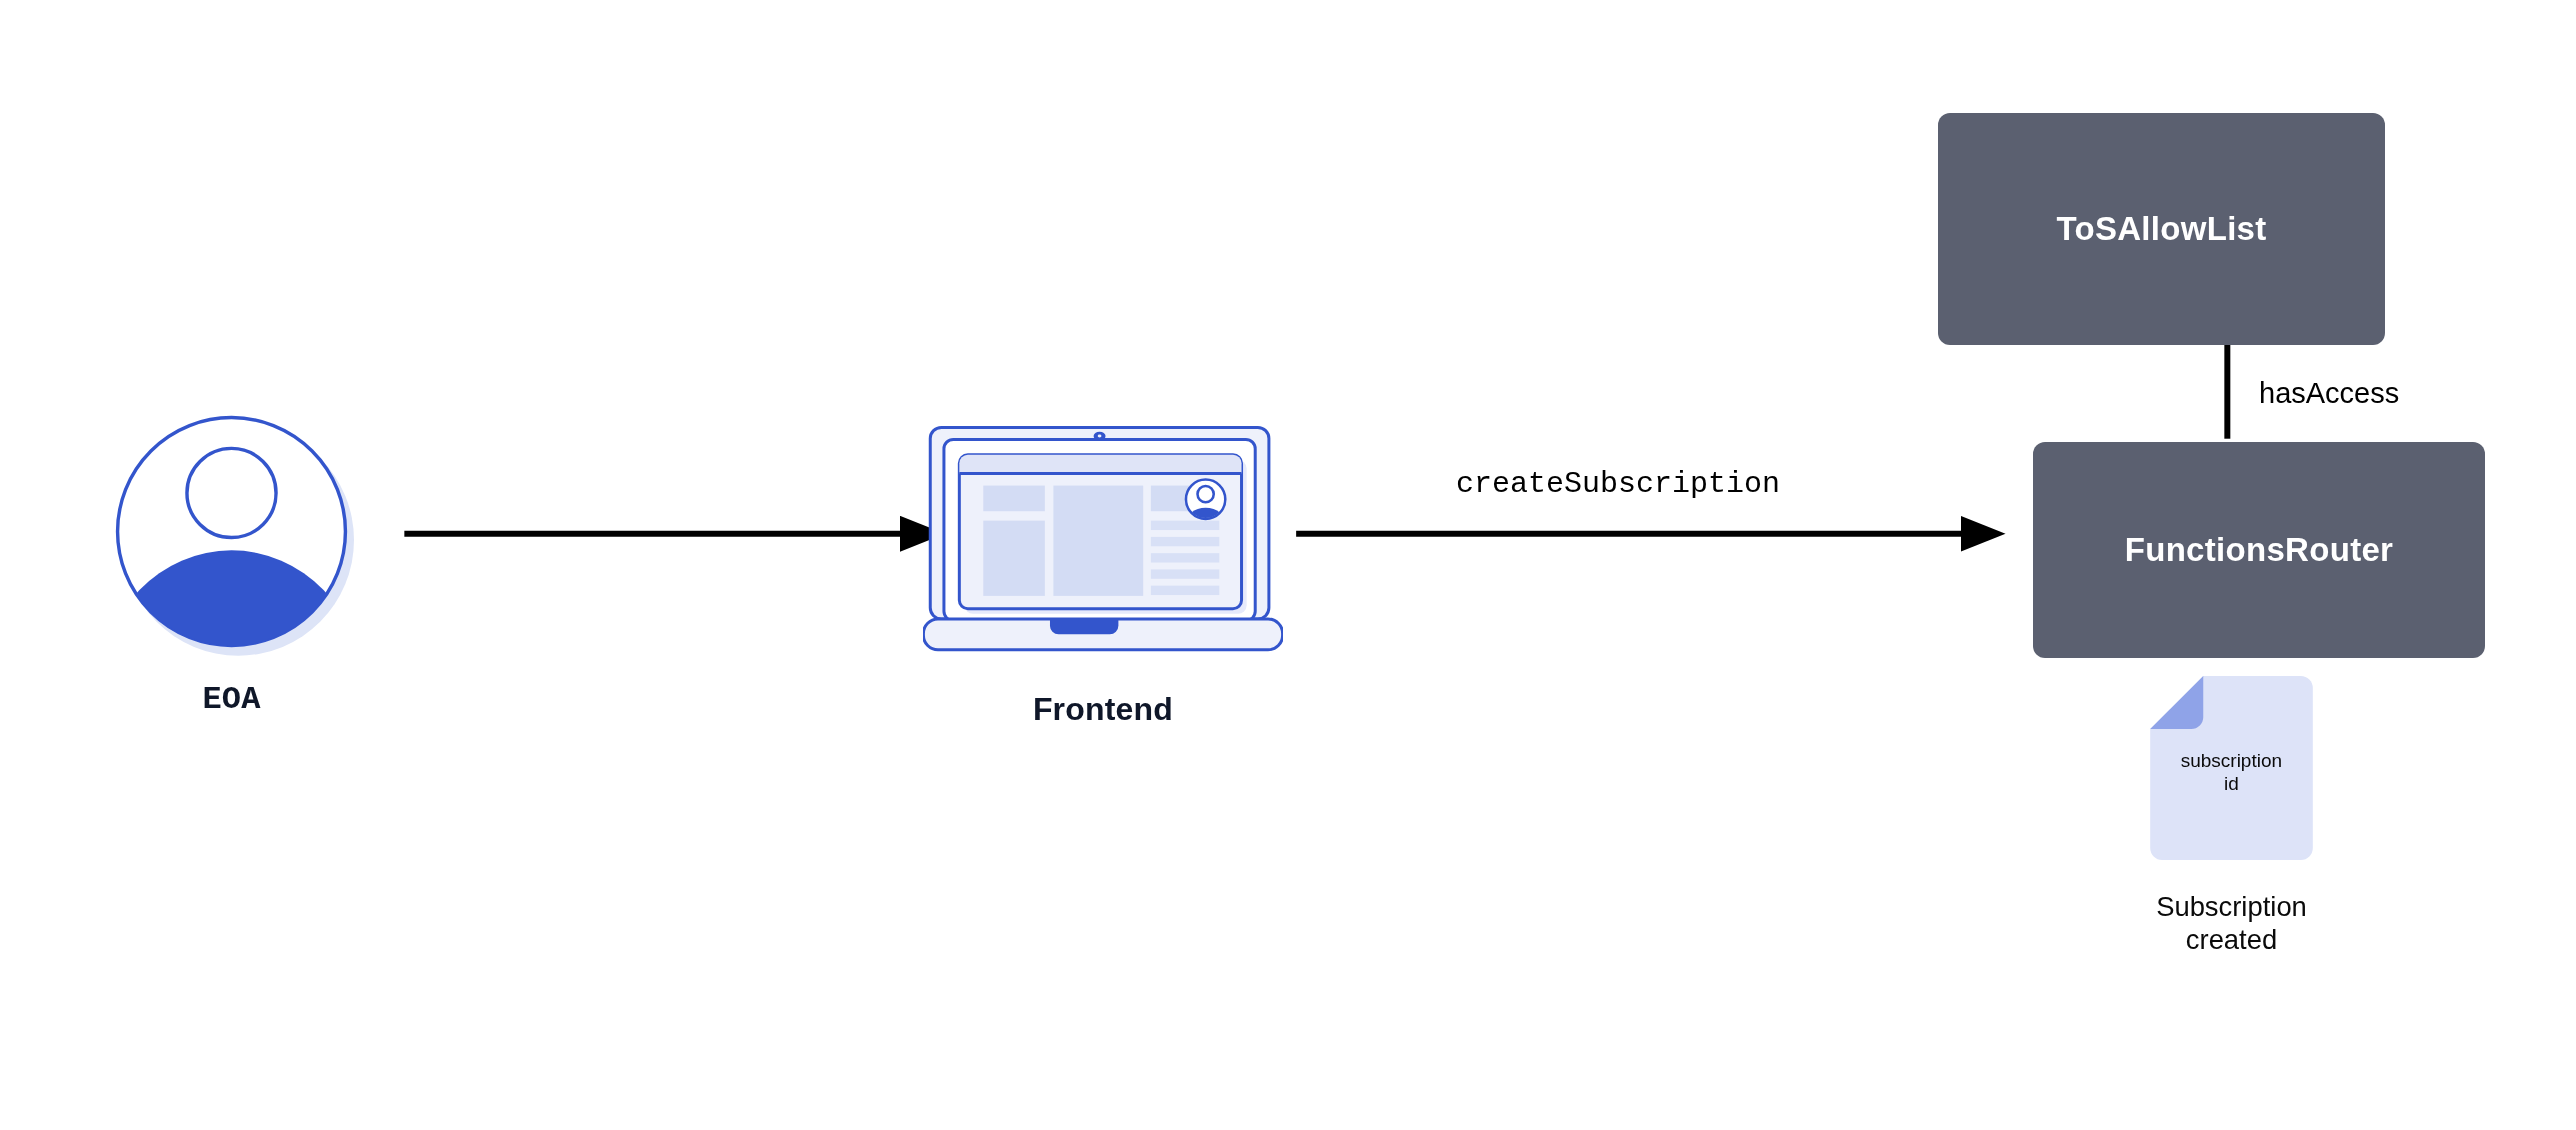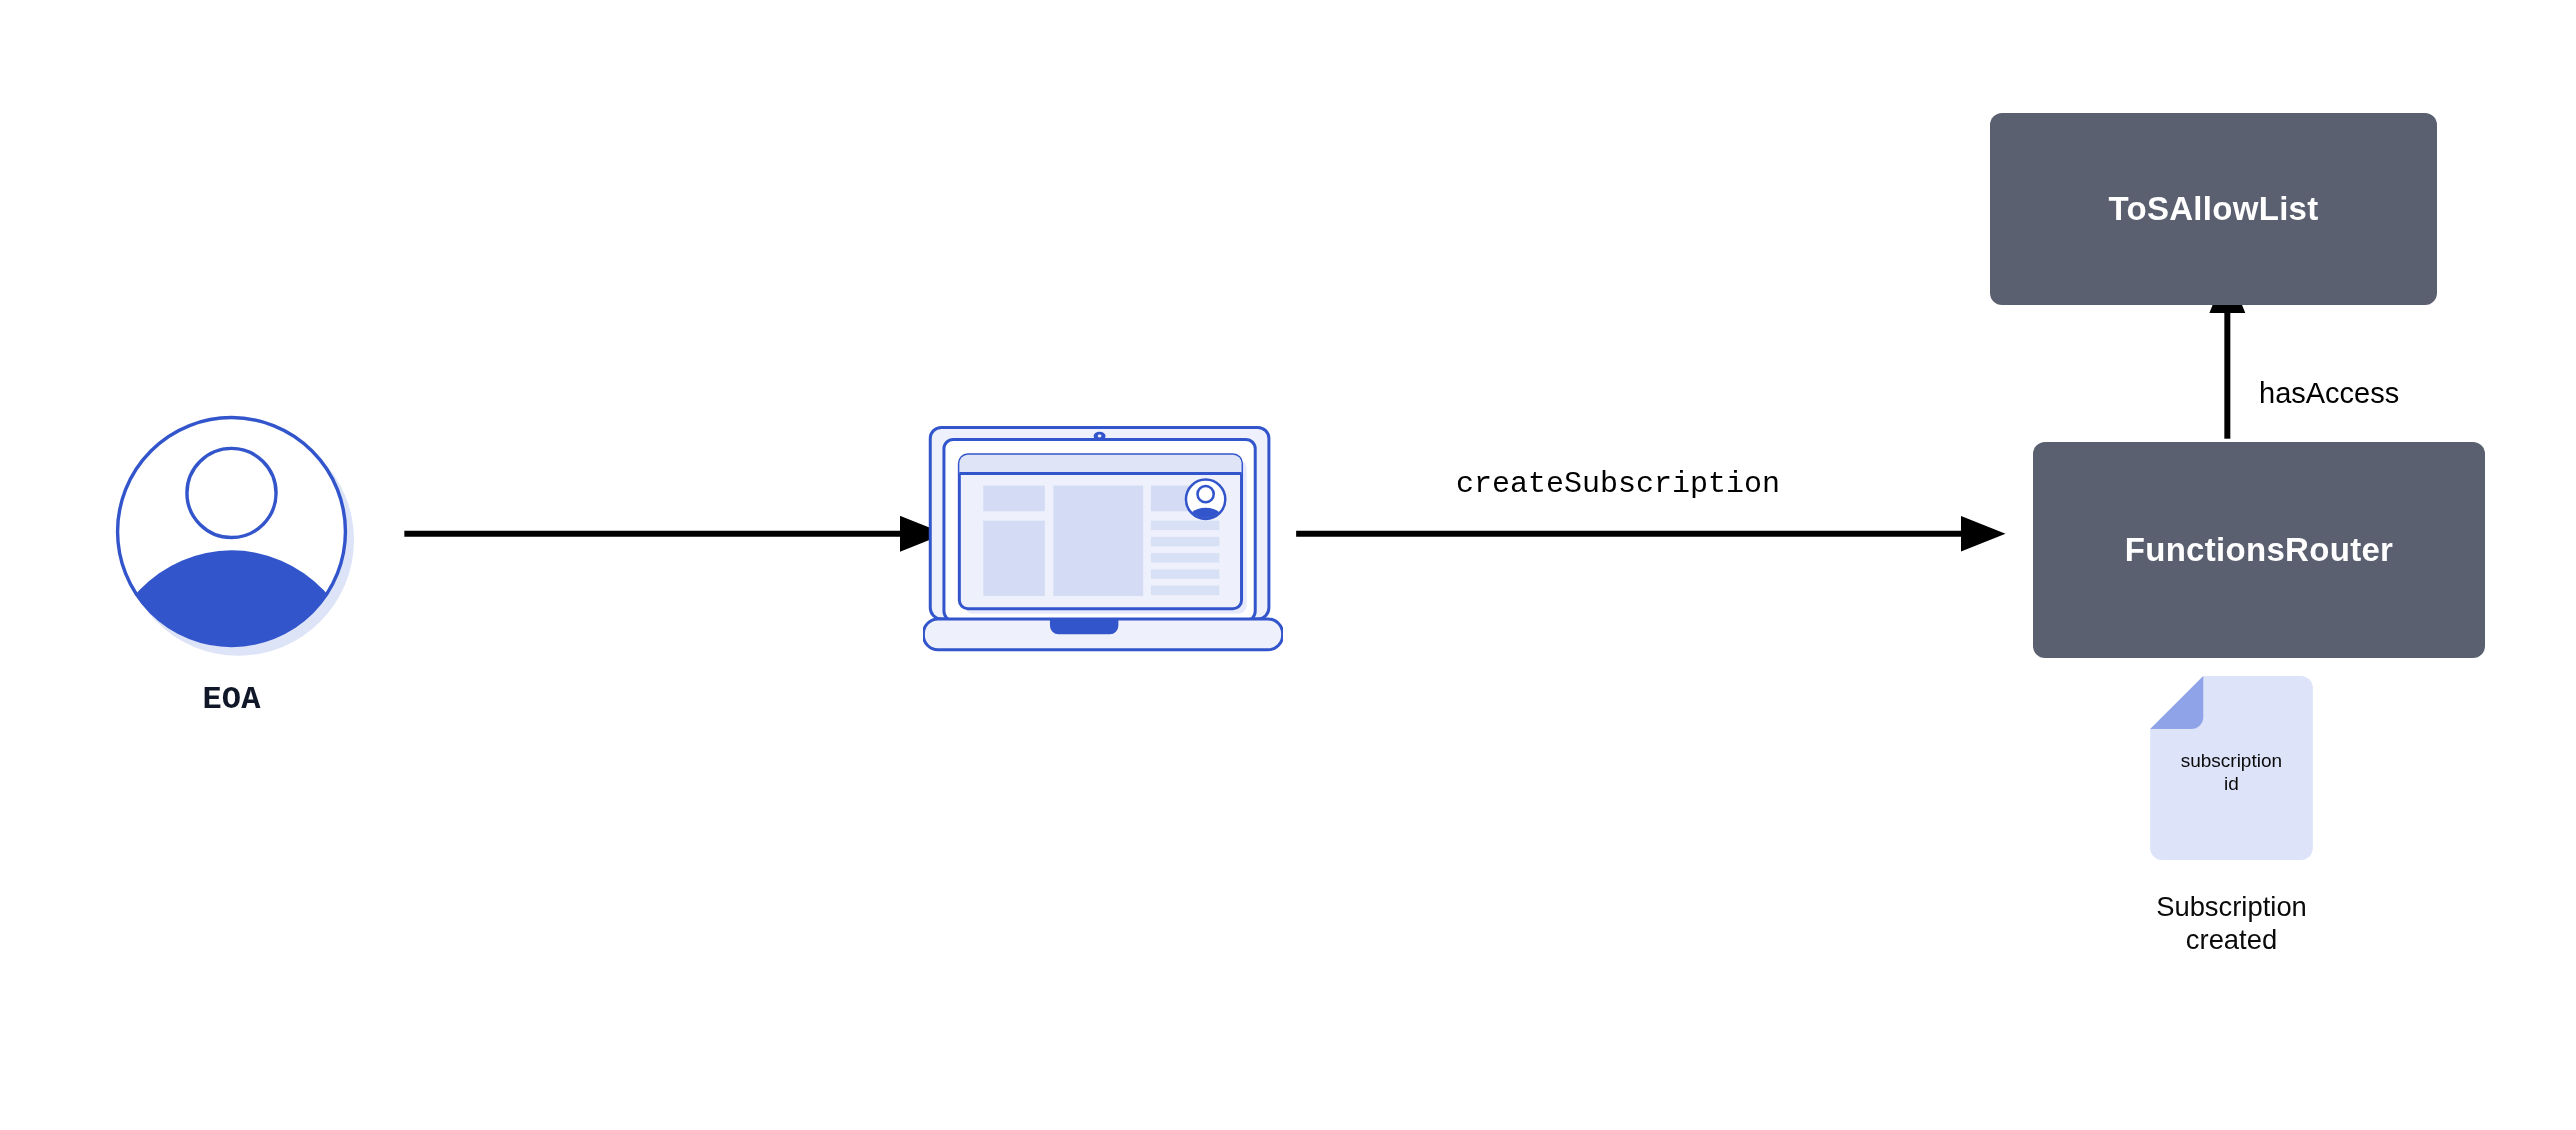--- a/index.html
+++ b/index.html
@@ -60,21 +60,21 @@
     background: #5b6070;
     border-radius: 12px;
     display: flex;
     align-items: center;
     justify-content: center;
     color: #ffffff;
     font-size: 33px;
     font-weight: 700;
     letter-spacing: 0.3px;
   }
-  #tos-allowlist-box { left: 1990px; top: 113px; width: 447px; height: 192px; }
+  #tos-allowlist-box { left: 1938px; top: 113px; width: 447px; height: 232px; }
   #functions-router-box { left: 2005px; top: 442px; width: 452px; height: 216px; margin-left: 28px; }
 
   
   .edge-label {
     position: absolute;
     color: #000000;
     white-space: nowrap;
   }
   #label-create-subscription {
     left: 1456px; top: 467px;
@@ -188,20 +188,21 @@
       <circle cx="330" cy="82" r="9.5" fill="#ffffff" stroke="#3355cc" stroke-width="3"></circle>
     </g>
 
     <ellipse cx="206" cy="14" rx="7" ry="5" fill="#3355cc"></ellipse>
     <ellipse cx="206" cy="14" rx="2.2" ry="1.7" fill="#eef1fb"></ellipse>
 
     <rect x="0" y="228" width="420" height="36" rx="17" ry="17" fill="#eef1fb" stroke="#3355cc" stroke-width="3.5"></rect>
 
     <path d="M148,228 h80 a0,0 0 0 1 0,0 v8 a10,10 0 0 1 -10,10 h-60 a10,10 0 0 1 -10,-10 z" fill="#3355cc"></path>
   </svg>
+  <div id="frontend-label">Frontend</div>
 </div>
 
 <div class="proc-box" id="tos-allowlist-box">
   <span>ToSAllowList</span>
 </div>
 
 <div class="proc-box" id="functions-router-box">
   <span>FunctionsRouter</span>
 </div>
 

